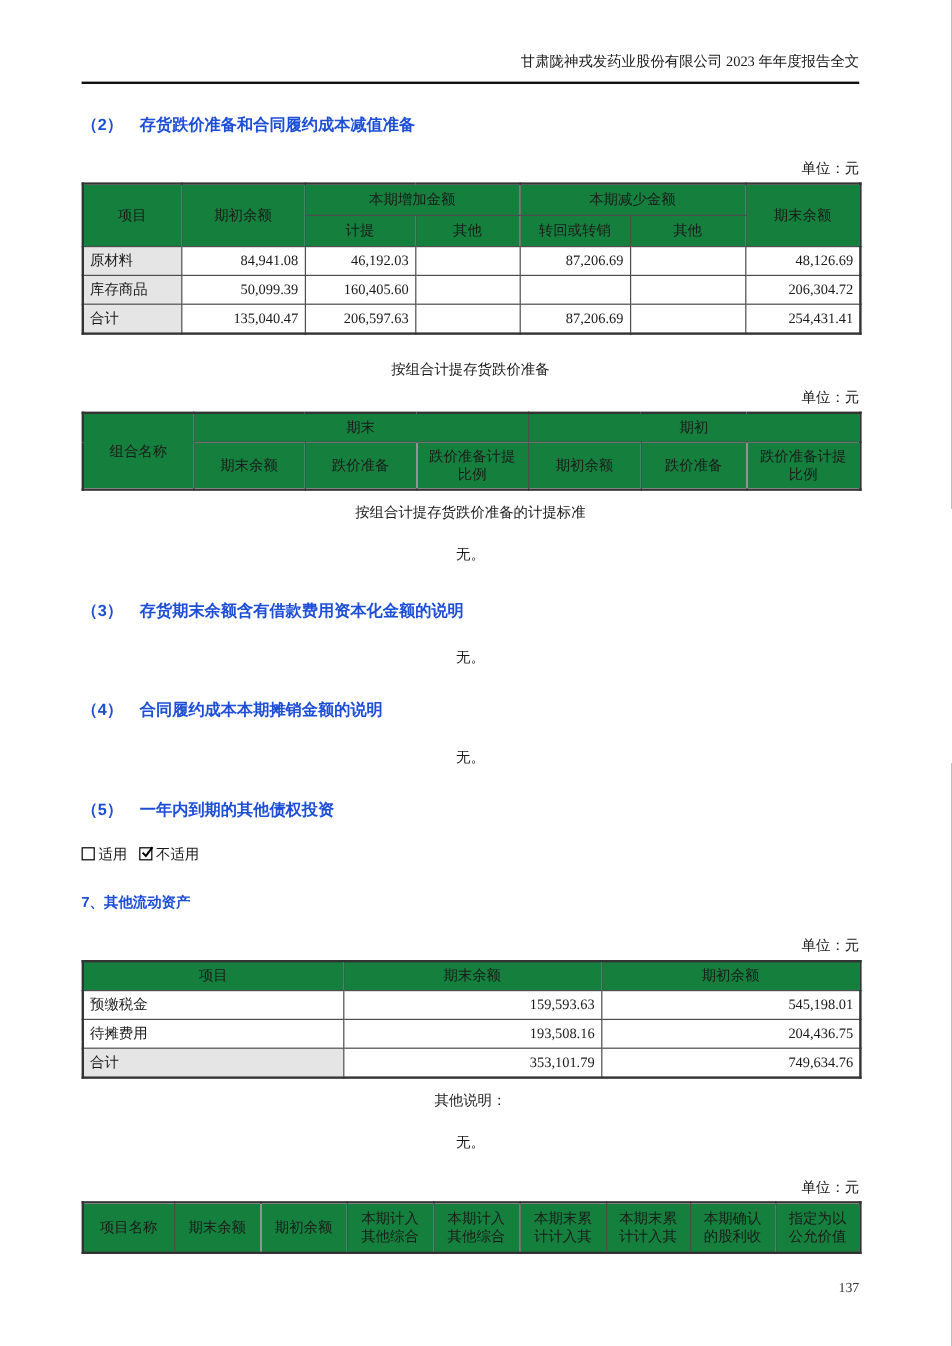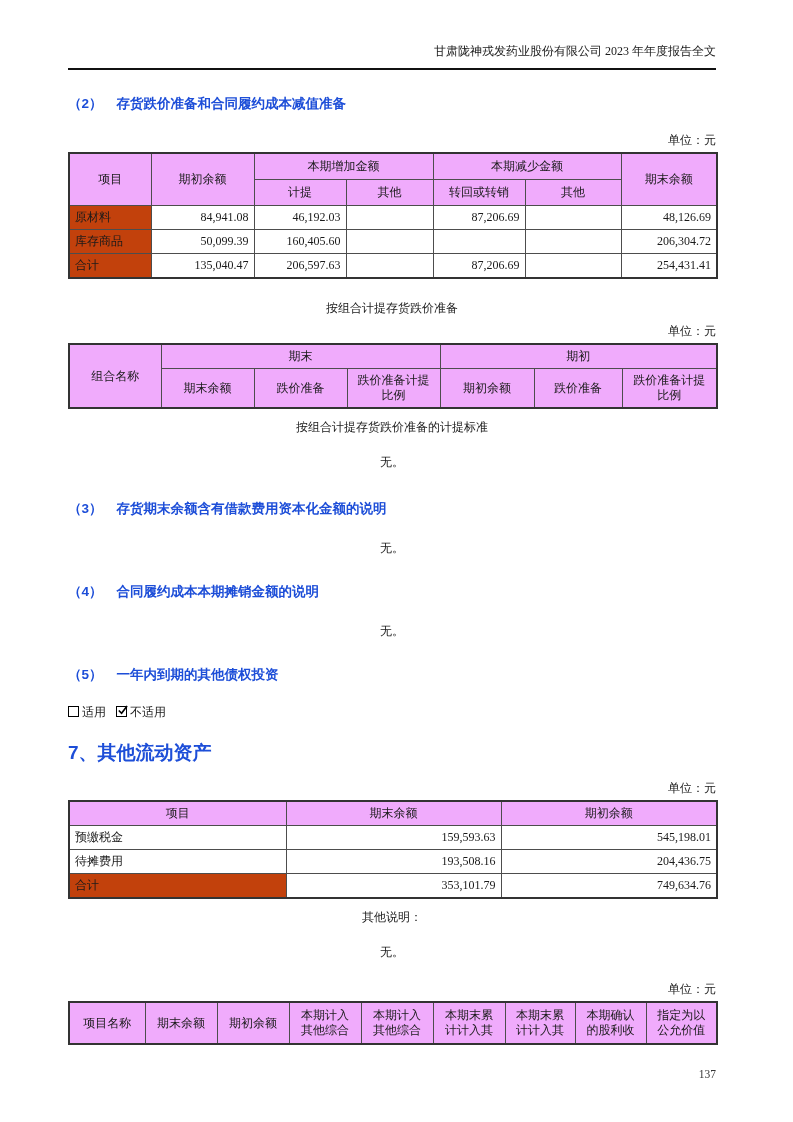--- a/index.html
+++ b/index.html
@@ -26,44 +26,44 @@
   }
 
   .sec-heading {
     font-family:"Liberation Sans","DejaVu Sans",sans-serif;
     font-weight:bold;
     font-size:13.5px;
     line-height:17px;
     color:#1d4ed8;
   }
   .sec-heading .sec-num { margin-right:14px; }
-  .h2-level { font-size:19px; }
+  .h2-level { font-size:12px; }
 
   .unit-row { text-align:right; font-size:12px; line-height:15px; }
 
   .note { font-size:12px; line-height:15px;text-align:center; }
 
   table {
     border-collapse:collapse;
     table-layout:fixed;
     width:648px;
     border:2px solid #333;
   }
   th, td {
     border:1px solid #4d4d4d;
     font-size:12px;
     font-weight:normal;
     line-height:15px;
     padding:4px 5px;
     overflow:hidden;
   }
-  th { background:#f0abfc; text-align:center; white-space:pre-line; }
+  th { background:#15803d; text-align:center; white-space:pre-line; }
   td.num { text-align:right; }
   td.label { text-align:left; }
-  td.gray { background:#c2410c; }
+  td.gray { background:#e5e5e5; }
   .t1 th { padding:5px 4px; }
   .t4 th { padding:5px 3px; }
 
   .checkbox-row { font-size:12px; line-height:15px; }
   .checkbox {
     display:inline-block;
     width:11px; height:11px;
     border:1px solid #000;
     vertical-align:-1px;
     margin-right:3px;

